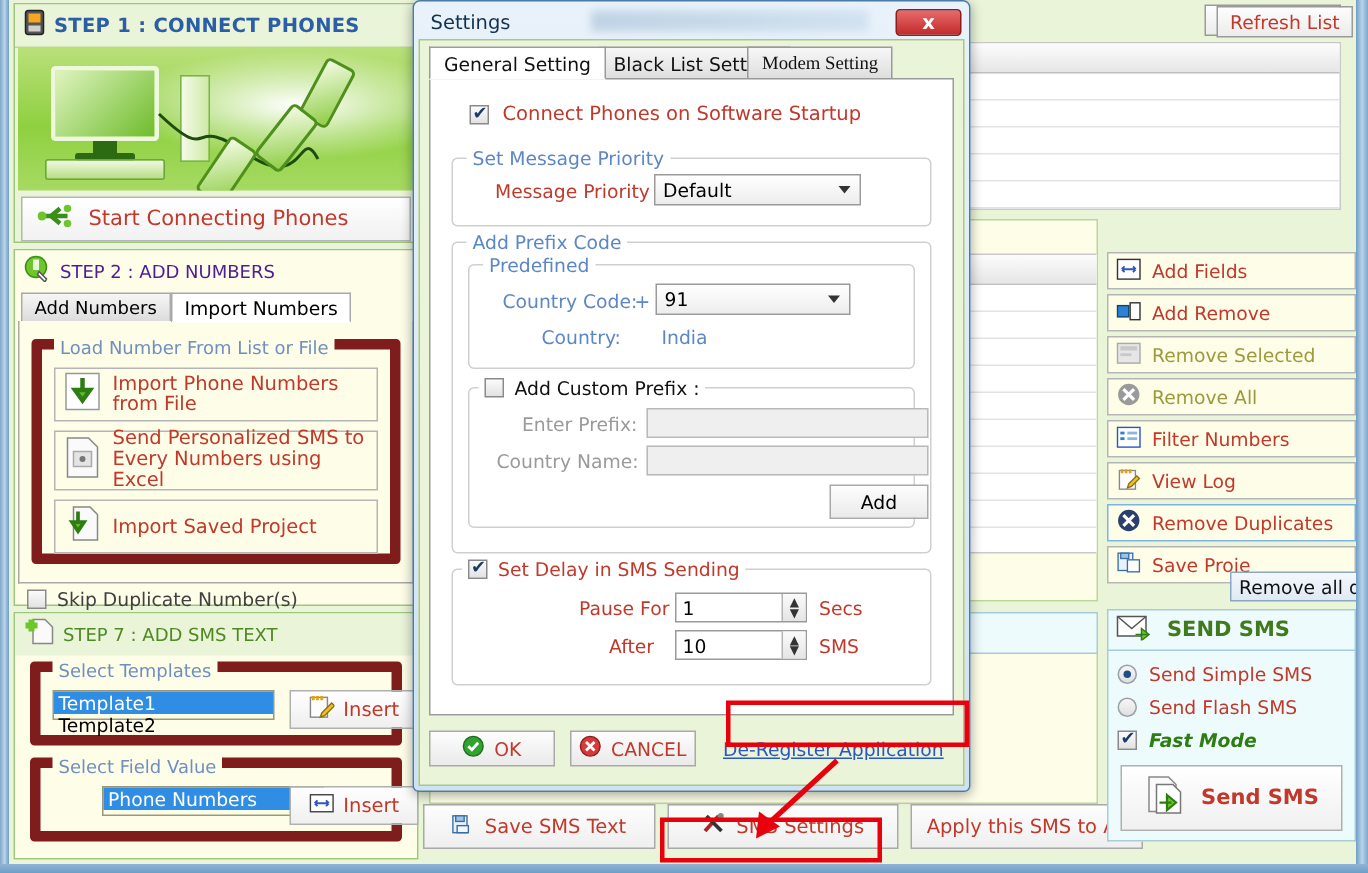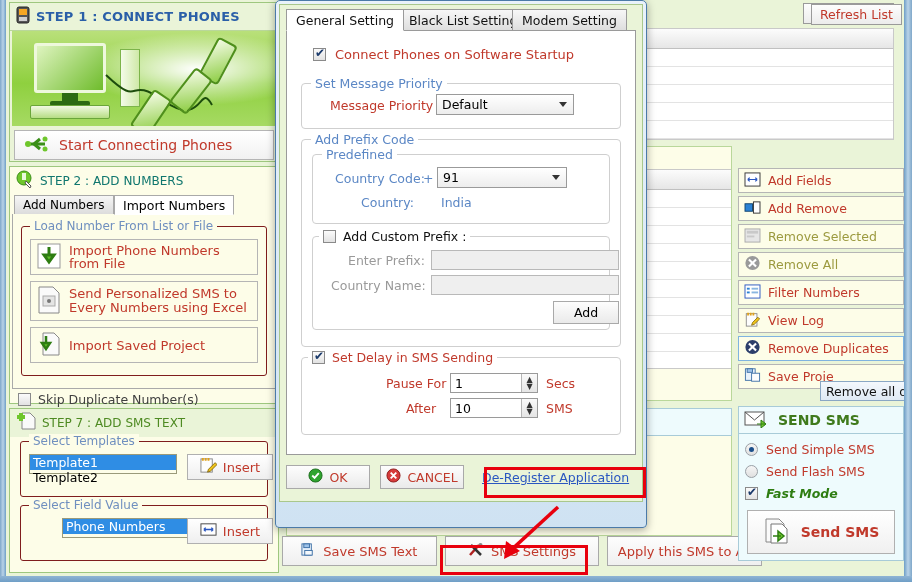--- a/index.html
+++ b/index.html
@@ -24,21 +24,21 @@
      background:linear-gradient(to bottom,#8fb4d4,#6e9ec6); }
 
   
   #left { position:absolute; left:6px; top:0; width:276px; height:576px; background:#eaf4d8; }
   .panel-hdr {
     display:flex; align-items:center; gap:6px;
     padding:3px 6px; background:#eaf4d8; border-bottom:1px solid #b9d79a;
     font-weight:bold; font-size:13px; letter-spacing:.2px;
   }
   .hdr-blue { color:#2a5fa8; }
-  .hdr-red  { color:#0f766e; }
+  .hdr-red  { color:#4c1d95; }
   .hdr-green{ color:#4e8a22; }
 
   
   #step1 { position:absolute; left:3px; top:2px; width:270px; height:160px;
            border:1px solid #9ec77e; background:#eaf4d8; }
   #step1 .hero {
      height:95px; margin:0 2px;
      background:
        radial-gradient(ellipse at 70% 40%, #ffffff 0%, rgba(255,255,255,0) 45%),
        linear-gradient(to bottom,#b9e07a,#8fd03f 55%,#a6da63);
@@ -73,21 +73,21 @@
            background:#fdfde8; }
   .tabstrip { position:relative; height:20px; margin:0 2px; }
   .tab {
      position:absolute; top:0; height:20px; padding:2px 8px;
      border:1px solid #a9a9a9; font-size:12px; color:#000;
      background:linear-gradient(to bottom,#f6f6f6,#dcdcdc);
   }
   .tab.active { background:#ffffff; border-bottom-color:#ffffff; z-index:3; font-size:12.5px;}
   .tabbody { margin:0 2px; border:1px solid #a9a9a9; border-top:none;
      background:#fdfde8; height:175px; position:relative; margin-top:-1px;}
-  .grp { position:absolute; border:1px solid #7f1d1d; border-radius:3px;padding-left:11px; }
+  .grp { position:absolute; border:7px solid #7f1d1d; border-radius:3px;padding-left:11px; }
   .grp-title { position:absolute; top:-8px; left:8px; background:#fdfde8;
      padding:0 4px; color:#6f8fbf; font-size:12px; }
   .imp-btn { display:flex; align-items:center; gap:8px; justify-content:flex-start;
      background:#fdfde8; border:1px solid #b5b5b5; color:#c0392b; font-size:13px;
      padding:4px 6px; }
   .skipline { display:flex; align-items:center; gap:7px; padding:3px 8px; color:#404040; font-size:12.5px;}
 
   
   #step3 { position:absolute; left:3px; top:408px; width:270px; height:165px;
            border:1px solid #9ec77e; background:#fdfde8; }
@@ -575,26 +575,31 @@
       </div>
     </div>
   </div>
 
   <div class="app-border-l"></div>
   <div class="app-border-r"></div>
   <div class="app-border-b"></div>
 </div>
 
 <div id="dlg">
+  <div class="titlebar">
+    <span>Settings</span>
+    <div class="blurtitle"></div>
+    <div class="closebtn">x</div>
+  </div>
 
   <div class="body">
     <div class="dtabstrip">
       <div class="dtab active" style="left:0;">General Setting</div>
       <div class="dtab" style="left:113px;">Black List Setting</div>
-      <div class="dtab" style="left:226px;">Modem Setting</div>
+      <div class="dtab" style="left:212px;font-family:Liberation Serif, serif;">Modem Setting</div>
     </div>
 
     <div class="dbody">
 
       <div style="position:absolute;left:26px;top:16px;display:flex;align-items:center;gap:9px;">
         <span class="cbx on"></span>
         <span class="lbl-red" style="font-size:13px;">Connect Phones on Software Startup</span>
       </div>
 
       <div class="fs" style="left:14px;top:52px;right:14px;height:46px;">

